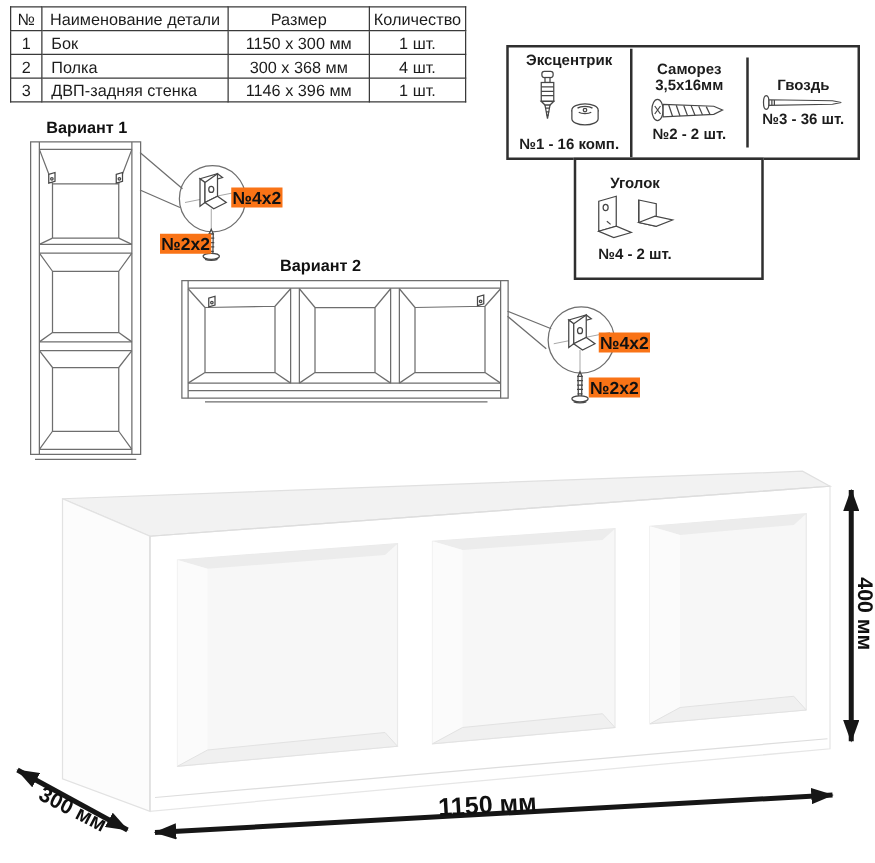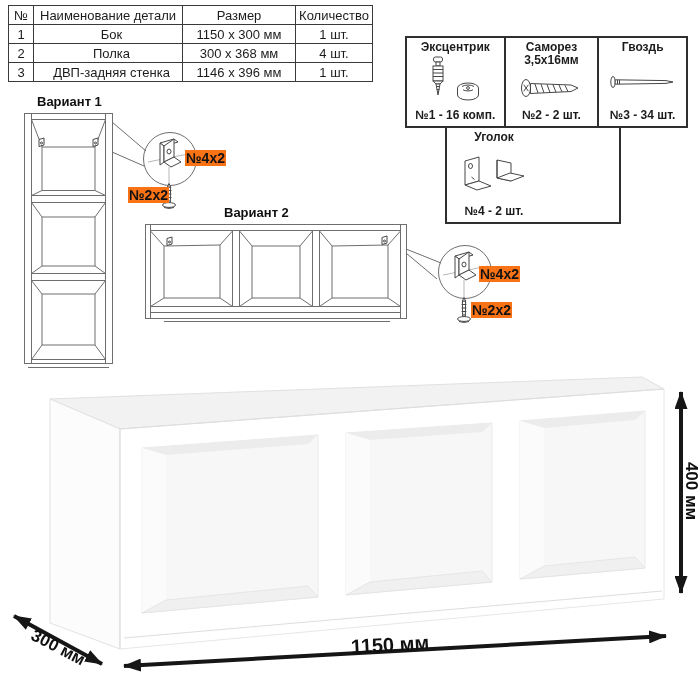--- a/index.html
+++ b/index.html
@@ -22,24 +22,24 @@
   .r-wall{fill:#fbfbfb;stroke:none;}
   .r-floor{fill:#f0f0f0;stroke:#e2e2e2;stroke-width:.8;}
   .r-edge{stroke:#dddddd;stroke-width:1;fill:none;}
   .arrow{stroke:#161616;stroke-width:4;fill:none;}
 
   
   table.parts{position:absolute;left:8px;top:5px;border-collapse:collapse;
               font-size:13px;table-layout:fixed;}
   table.parts th,table.parts td{border:1px solid #3a3a3a;height:18px;padding:0;
               font-weight:normal;text-align:center;white-space:nowrap;overflow:hidden;}
-  table.parts td.nm{text-align:center;padding-left:7px;margin-left:17px;}
-
-  
-  .hw-row{position:absolute;display:flex;border:2px solid #2f2f2f;box-sizing:border-box;background:#fff;}
+  table.parts td.nm{text-align:left;padding-left:7px;margin-left:17px;}
+
+  
+  .hw-row{position:absolute;display:flex;border:2px solid #2f2f2f;box-sizing:border-box;background:#fff;align-items:center;}
   .hw-cell{display:flex;flex-direction:column;align-items:center;box-sizing:border-box;
            border-right:2px solid #2f2f2f;font-size:12px;font-weight:bold;}
   .hw-cell:last-child{border-right:none;}
   .hw-t{margin-top:3px;line-height:13px;text-align:center;}
   .hw-t2{line-height:13px;text-align:center;}
   .hw-ic{flex:1;display:flex;align-items:center;justify-content:center;}
   .hw-c{margin-bottom:4px;line-height:13px;}
 
   
   .lbl{position:absolute;font-weight:bold;color:#111;white-space:nowrap;}
@@ -252,25 +252,25 @@
     <div class="hw-cell" style="width:88px">
       <div class="hw-t">Гвоздь</div>
       <div class="hw-t2"></div>
       <div class="hw-ic">
         <svg width="70" height="14" viewBox="0 0 70 14">
           <ellipse class="dk" cx="5" cy="7" rx="2.2" ry="5.5"></ellipse>
           <path class="dk" d="M7.2,4.8 L58,5.6 L65,7 L58,8.4 L7.2,9.2 Z"></path>
           <path class="dkl" d="M9.5,4.9 V9.1 M11.5,4.9 V9.1"></path>
         </svg>
       </div>
-      <div class="hw-c">№3 - 34 шт.</div>
+      <div class="hw-c">№3 - 36 шт.</div>
     </div>
   </div>
 
-  <div class="hw-row" style="left:445px;top:126px;width:176px;height:98px;">
+  <div class="hw-row" style="left:459px;top:126px;width:152px;height:98px;">
     <div class="hw-cell" style="width:94px">
       <div class="hw-t">Уголок</div>
       <div class="hw-t2"></div>
       <div class="hw-ic">
         <svg width="70" height="44" viewBox="0 0 70 44">
           <polygon class="dk" points="6,8 20,4 20,28 6,32"></polygon>
           <ellipse class="dkl" cx="11.5" cy="13" rx="2" ry="2.5"></ellipse>
           <path class="dkl" d="M12.5,24 l3,2.5"></path>
           <polygon class="dk" points="6,32 20,28 32,33 18,37"></polygon>
           <polygon class="dk" points="38,7 52,10 52,28 38,25"></polygon>

